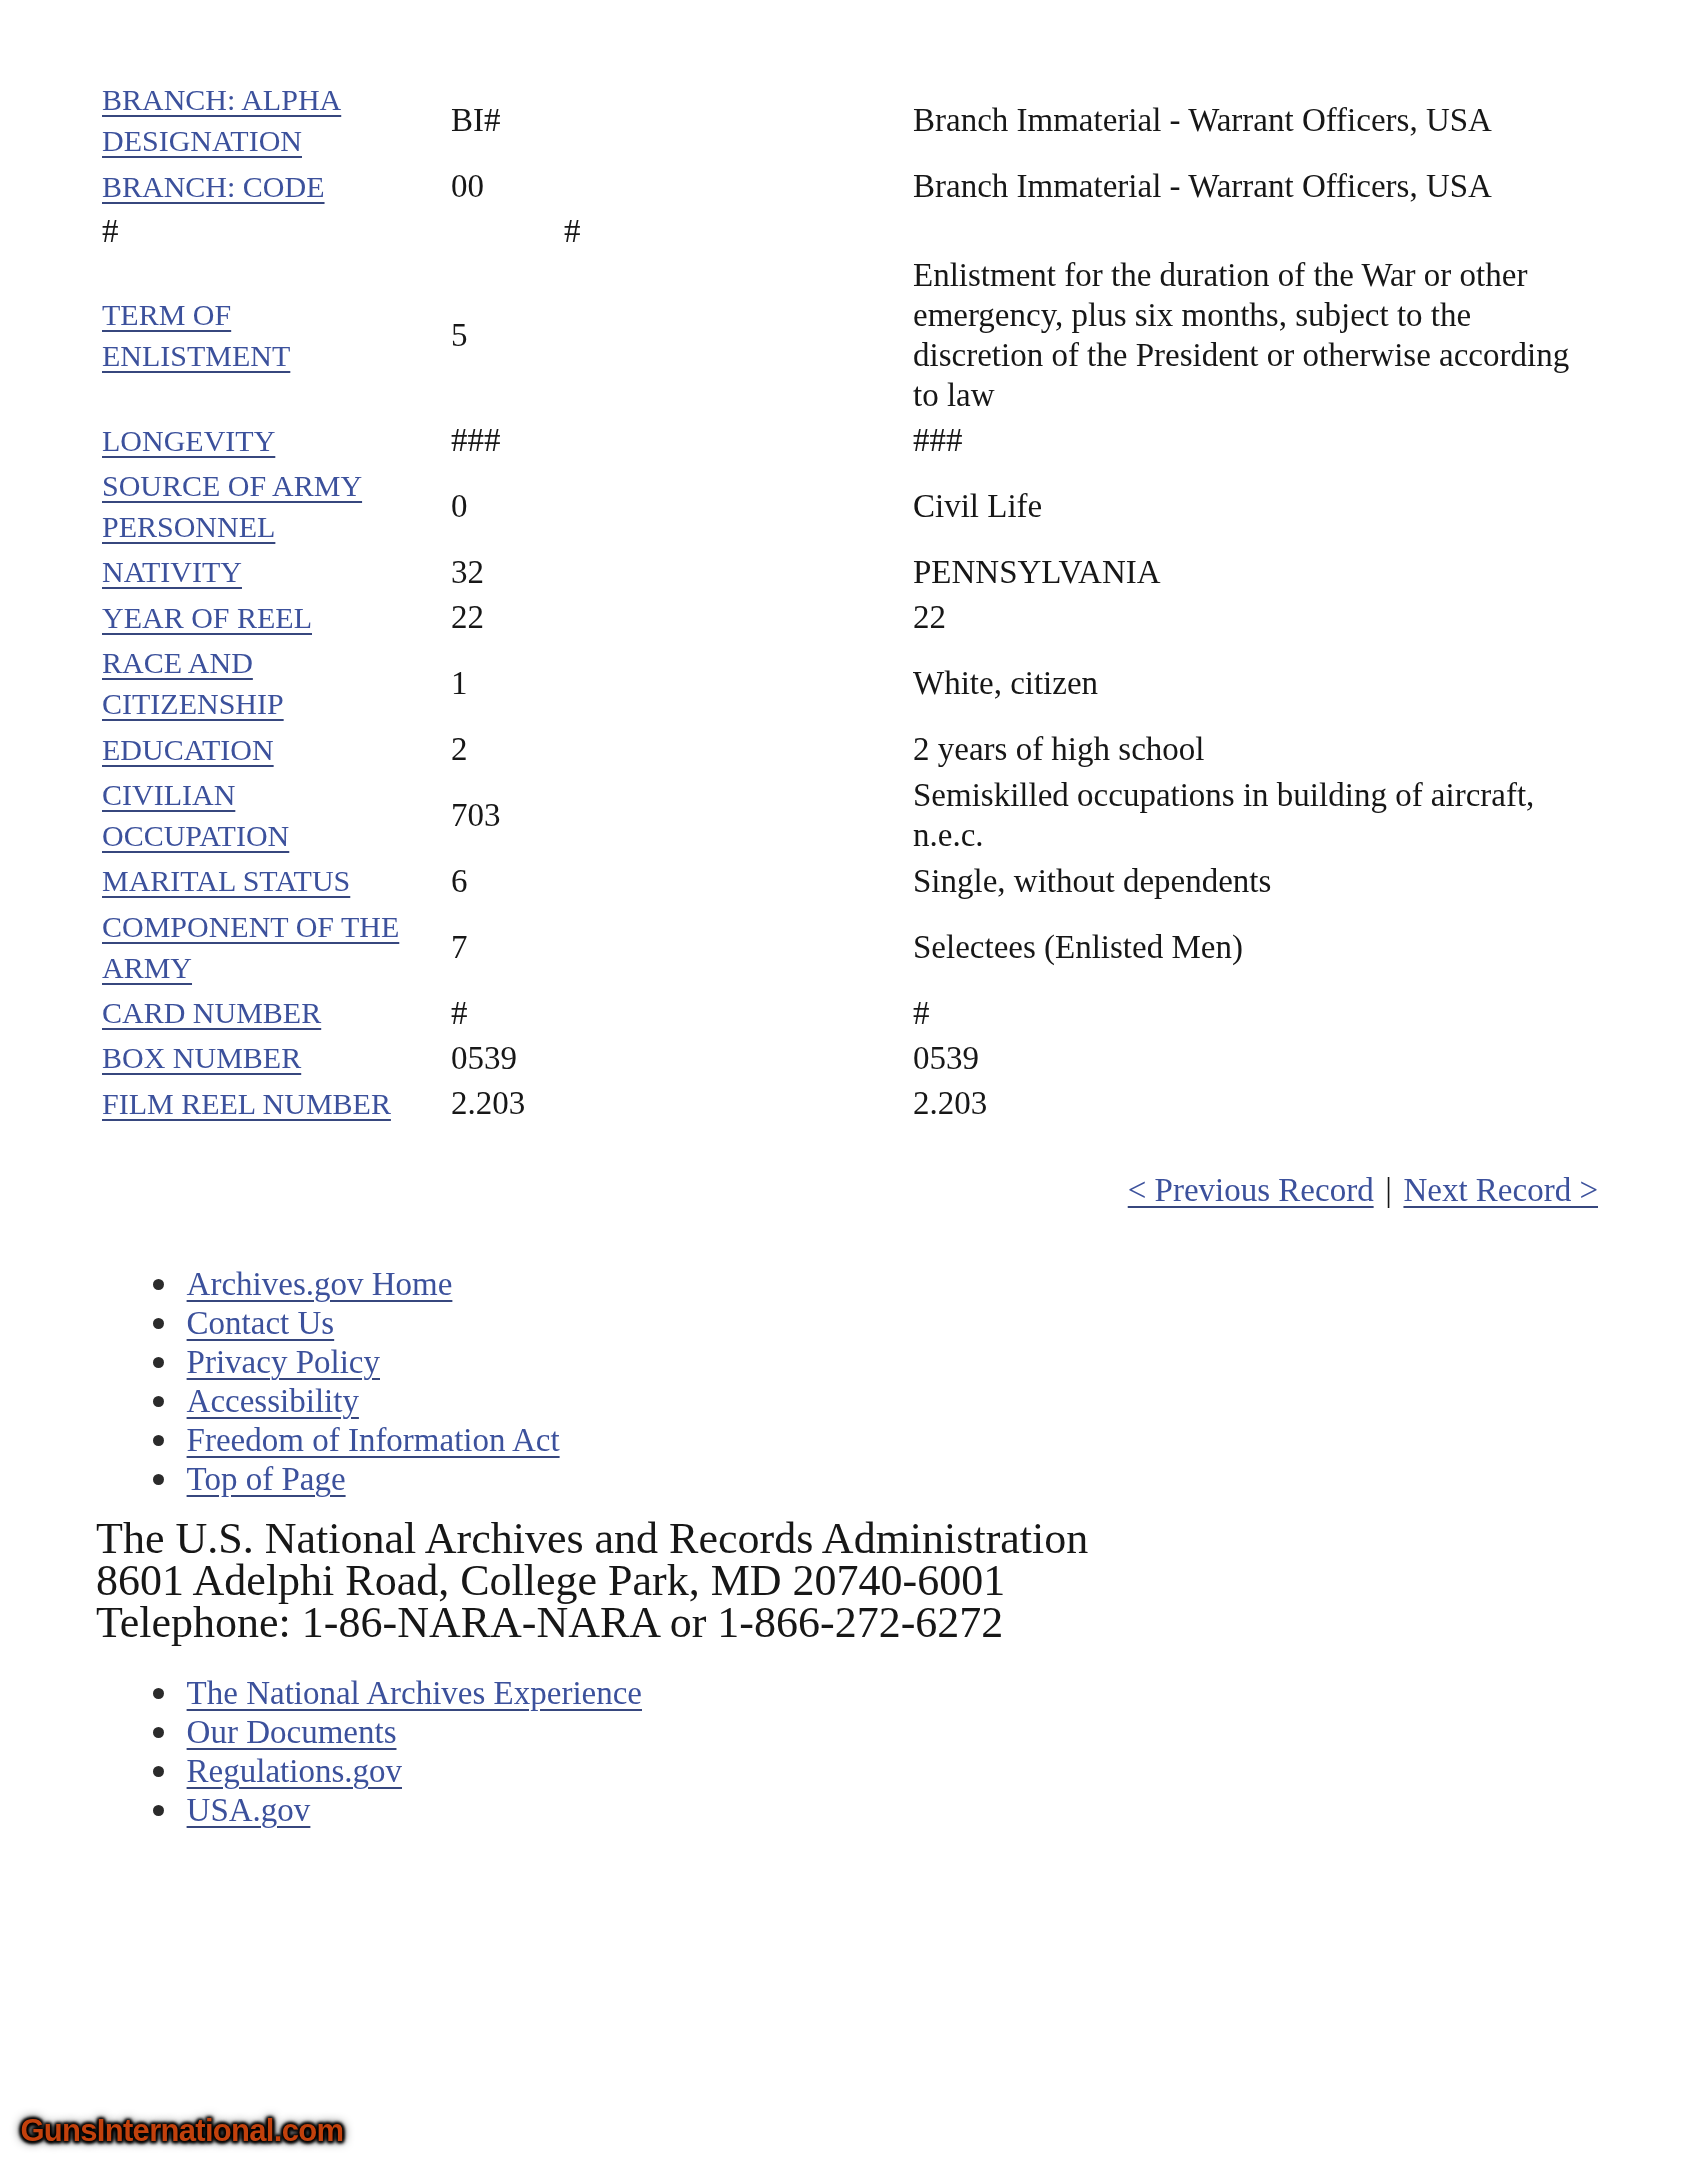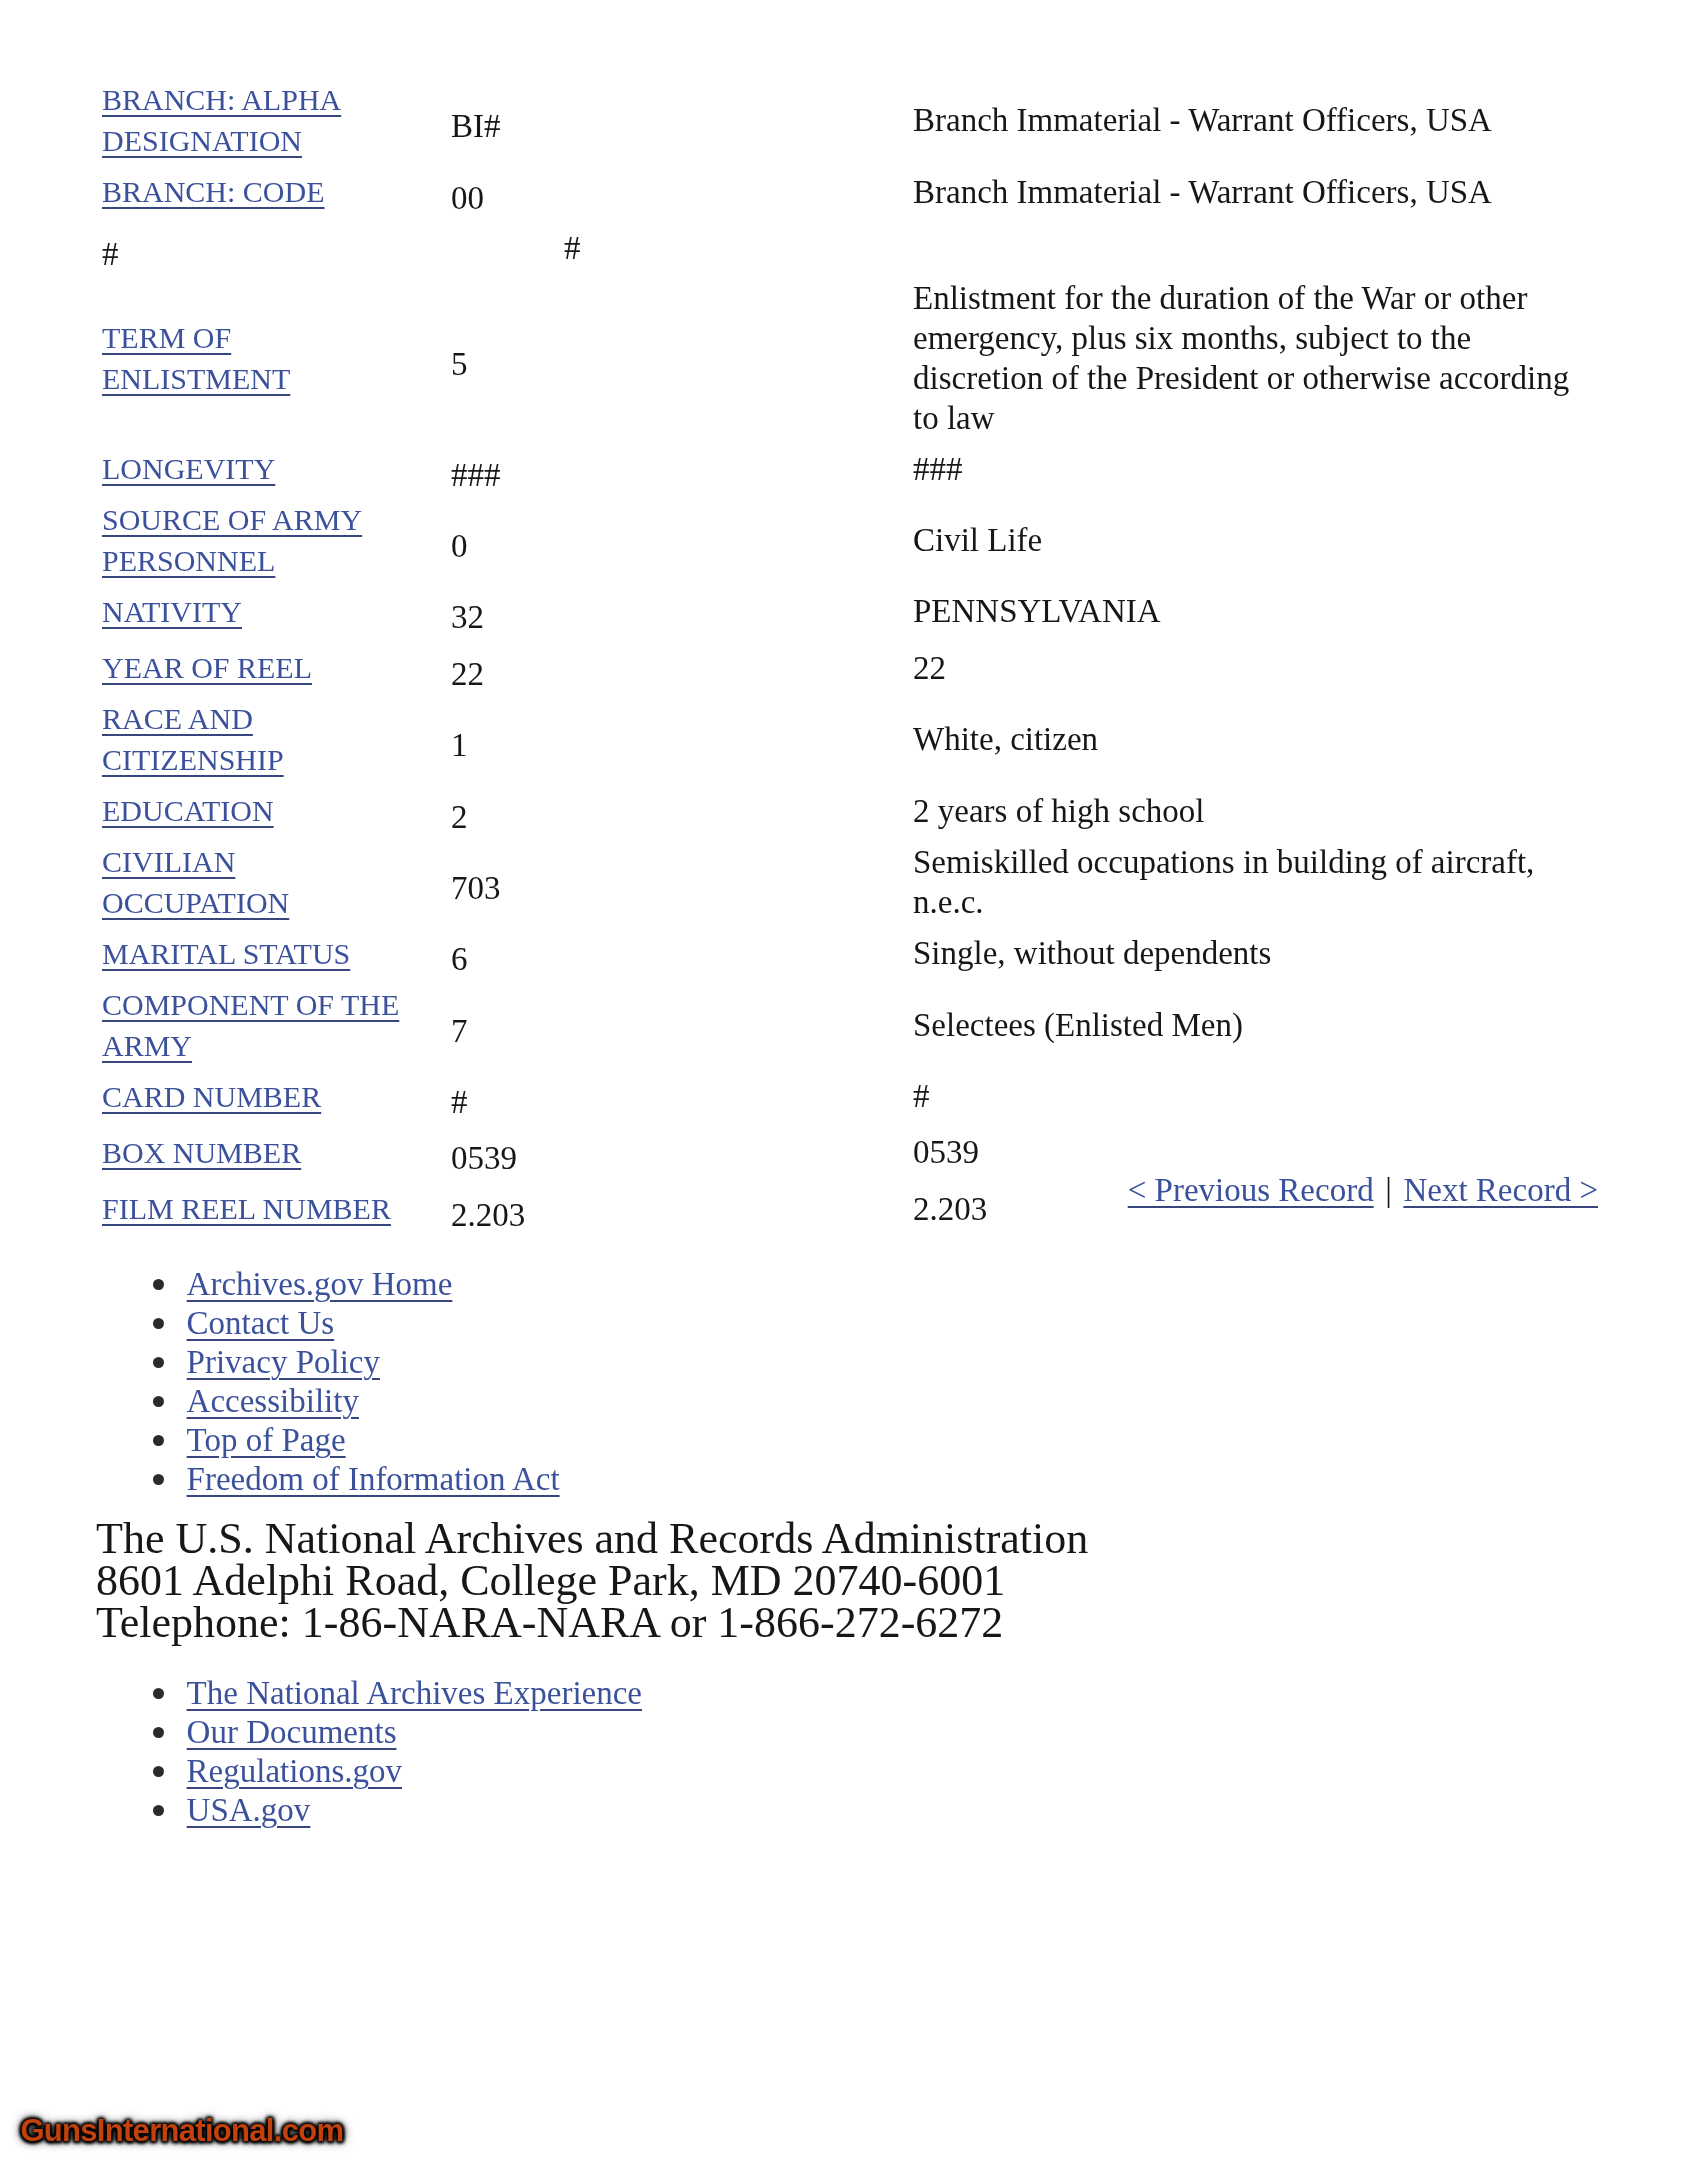--- a/index.html
+++ b/index.html
@@ -21,21 +21,21 @@
   }
   a{ color:var(--link-blue); text-decoration:underline;
      text-decoration-color:var(--underline);
      text-decoration-thickness:2.2px; text-underline-offset:5.1px; cursor:pointer; }
 
   
   .record-table{ position:absolute; top:77px; left:102px; width:1499px; }
   .row{ display:flex; align-items:center; padding:2.2px 0; }
   .col-label{ width:349px; flex:none; }
   .field-link{ font-size:30px; line-height:41px; white-space:pre-line;margin-top:44px; }
-  .col-value{ width:462px; flex:none; font-size:33px; line-height:40px;margin-top:12px; }
+  .col-value{ width:462px; flex:none; font-size:33px; line-height:40px; }
   .col-meaning{ width:659px; flex:none; font-size:33px; line-height:40px; }
 
   .pagination{ position:absolute; top:1170px; right:87px; font-size:33px; line-height:41px; }
   .pagination .sep{ color:#161616; margin:0 11.6px; text-decoration:none; }
 
   
   .nav-list{ position:absolute; top:1265px; left:153px; }
   .partner-list{ position:absolute; top:1674px; left:153px; }
   .link-item{ display:flex; align-items:center; height:39px; }
   .bullet{ width:11px; height:11px; border-radius:50%; background:#2b2b2b;
@@ -164,25 +164,25 @@
       <div class="link-item">
         <span class="bullet"></span>
         <a href="#">Privacy Policy</a>
       </div>
       <div class="link-item">
         <span class="bullet"></span>
         <a href="#">Accessibility</a>
       </div>
       <div class="link-item">
         <span class="bullet"></span>
+        <a href="#">Freedom of Information Act</a>
+      </div>
+      <div class="link-item">
+        <span class="bullet"></span>
         <a href="#">Top of Page</a>
-      </div>
-      <div class="link-item">
-        <span class="bullet"></span>
-        <a href="#">Freedom of Information Act</a>
       </div>
     </div>
 
   <div class="address-block">
       <div>The U.S. National Archives and Records Administration</div>
       <div>8601 Adelphi Road, College Park, MD 20740-6001</div>
       <div>Telephone: 1-86-NARA-NARA or 1-866-272-6272</div>
     </div>
 
   <div class="partner-list">

